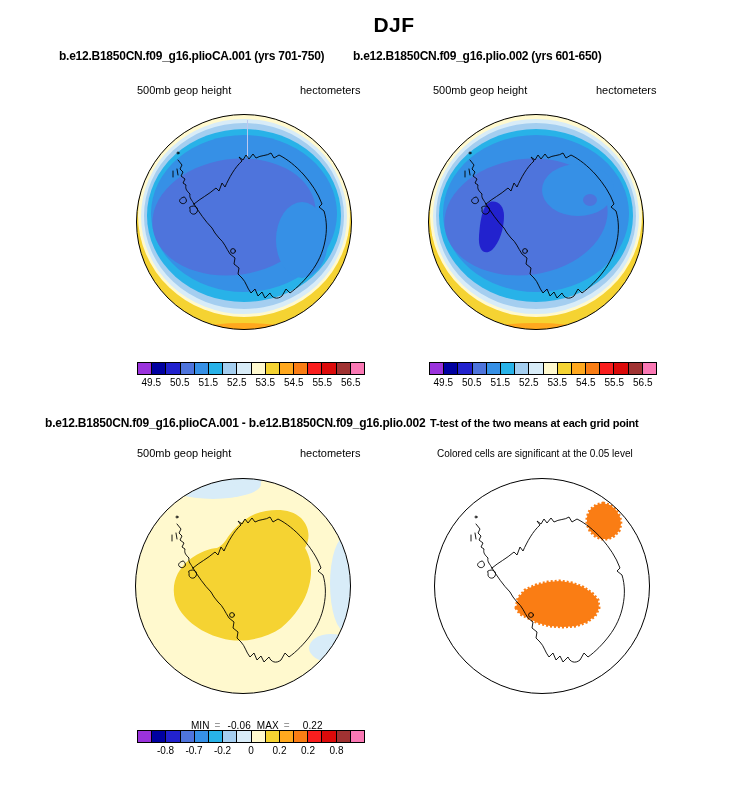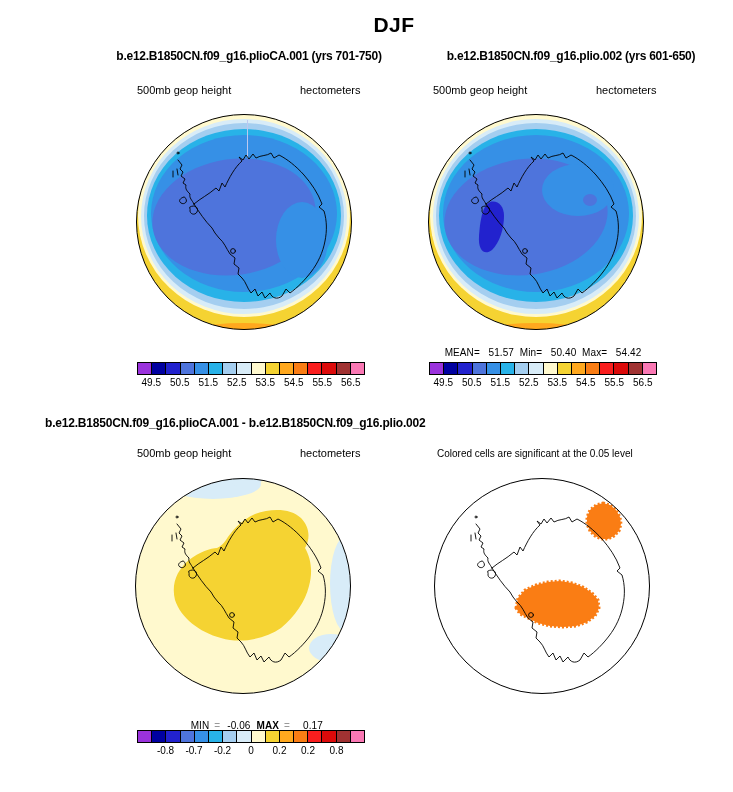--- a/index.html
+++ b/index.html
@@ -1,32 +1,32 @@
 <!DOCTYPE html>
 <html><head>
 <meta charset="utf-8">
 <style>
   html,body{margin:0;padding:0;background:#fff;}
   #canvas{position:relative;width:733px;height:792px;background:#ffffff;overflow:hidden;
           font-family:"Liberation Sans","DejaVu Sans",sans-serif;color:#000;}
   .abs{position:absolute;}
   .main-title{font-size:21px;font-weight:bold;text-align:center;letter-spacing:0.5px;}
-  .panel-title{font-size:12px;font-weight:bold;letter-spacing:-0.25px;white-space:nowrap;text-align:center;}
+  .panel-title{font-size:12px;font-weight:bold;letter-spacing:-0.25px;white-space:nowrap;text-align:left;}
   .panel-title-left{font-size:12px;font-weight:bold;letter-spacing:-0.2px;white-space:nowrap;}
   .panel-title-sm{font-size:11px;font-weight:bold;letter-spacing:-0.2px;white-space:nowrap;}
   .subtitle{font-size:11px;white-space:nowrap;}
   .subtitle-sm{font-size:10px;white-space:nowrap;}
   .stats{font-size:10px;white-space:pre;text-align:center;letter-spacing:0.1px;}
   .cbar{display:flex;height:13px;border:1px solid #000;box-sizing:border-box;}
   .cbar .seg{flex:1 1 auto;border-right:1px solid #000;}
   .cbar .seg:last-child{border-right:none;}
   .cbar-labels{height:12px;font-size:10px;}
   .cbar-labels .cl{position:absolute;transform:translateX(-50%);white-space:nowrap;}
   .eq-dim{color:#9a9a9a;}
-  .s3-gap1{margin-left:5px;} .s3-gap2{margin-left:7px;} .s3-gap3{margin-left:6px;font-weight:bold;} .s3-gap4{margin-left:13px;}
+  .s3-gap1{margin-left:5px;} .s3-gap2{margin-left:7px;} .s3-gap3{margin-left:6px;} .s3-gap4{margin-left:13px;}
   svg{display:block;}
 </style>
 </head>
 <body>
 
 <div id="canvas">
 
   <svg class="abs" width="0" height="0" style="left:0;top:0" aria-hidden="true">
     <defs>
       <clipPath id="mapclip">
@@ -81,21 +81,20 @@
       <ellipse cx="110" cy="101.5" rx="93" ry="78.5" fill="#3690E6"></ellipse>
       <ellipse cx="100" cy="105" rx="82" ry="58" transform="rotate(-8 100 105)" fill="#4E74DC"></ellipse>
       <ellipse cx="152" cy="78" rx="36" ry="26" fill="#3690E6"></ellipse>
       <ellipse cx="164" cy="88" rx="7" ry="6" fill="#4E74DC"></ellipse>
       <path d="M64,90 C72,88 78,94 78,104 C78,116 74,130 66,138 C58,144 52,138 53,124 C54,110 56,94 64,90 Z" fill="#2222CE"></path>
       <use href="#coast"></use>
     </g>
     <circle cx="110" cy="110" r="107.5" fill="none" stroke="#000" stroke-width="1"></circle>
   </svg>
 
-  <div class="abs stats" style="left:429px;top:347px;width:228px">MEAN=   51.57  Min=   50.40  Max=   54.42</div>
 
   <div class="abs cbar" style="left:137px;top:362px;width:228px">
       <div class="seg" style="background: rgb(154, 50, 220);"></div>
       <div class="seg" style="background: rgb(0, 0, 160);"></div>
       <div class="seg" style="background: rgb(34, 34, 206);"></div>
       <div class="seg" style="background: rgb(78, 116, 220);"></div>
       <div class="seg" style="background: rgb(54, 144, 230);"></div>
       <div class="seg" style="background: rgb(40, 178, 232);"></div>
       <div class="seg" style="background: rgb(164, 206, 240);"></div>
       <div class="seg" style="background: rgb(216, 236, 248);"></div>
@@ -141,20 +140,21 @@
       <span class="cl" style="left: 18.75%;">50.5</span>
       <span class="cl" style="left: 31.25%;">51.5</span>
       <span class="cl" style="left: 43.75%;">52.5</span>
       <span class="cl" style="left: 56.25%;">53.5</span>
       <span class="cl" style="left: 68.75%;">54.5</span>
       <span class="cl" style="left: 81.25%;">55.5</span>
       <span class="cl" style="left: 93.75%;">56.5</span>
     </div>
 
   <div class="abs panel-title-left" style="left:45px;top:416px">b.e12.B1850CN.f09_g16.plioCA.001 - b.e12.B1850CN.f09_g16.plio.002</div>
+  <div class="abs panel-title-sm" style="left:430px;top:417px">T-test of the two means at each grid point</div>
 
   <div class="abs subtitle" style="left:137px;top:447px">500mb geop height</div>
   <div class="abs subtitle" style="left:300px;top:447px">hectometers</div>
   <div class="abs subtitle-sm" style="left:437px;top:448px">Colored cells are significant at the 0.05 level</div>
 
   <svg class="abs" style="left:133px;top:476px" width="220" height="220" viewBox="0 0 220 220">
     <g clip-path="url(#mapclip)">
       <circle cx="110" cy="110" r="108" fill="#FFF9CE"></circle>
       <ellipse cx="80" cy="8" rx="48" ry="15" fill="#D8ECF8"></ellipse>
       <ellipse cx="113" cy="3" rx="16" ry="9" fill="#D8ECF8"></ellipse>
@@ -170,21 +170,21 @@
     <g clip-path="url(#mapclip)">
       <circle cx="110" cy="110" r="108" fill="#ffffff"></circle>
       <polygon points="171,27 178,29 184,34 188,41 189,48 187,55 182,60 176,63 169,63 163,60 158,55 155,48 155,41 158,34 164,29" stroke-dasharray="2 2" stroke-width="3" fill="#FA7D14" stroke="#FA7D14"></polygon>
       <polygon points="84,132 86,122 93,114 104,109 116,106 128,105 140,107 151,111 160,117 166,124 167,132 163,140 155,146 144,150 131,151 118,150 106,147 96,142 88,138" stroke-dasharray="2 2" stroke-width="3" fill="#FA7D14" stroke="#FA7D14"></polygon>
       <use href="#coast"></use>
     </g>
     <circle cx="110" cy="110" r="107.5" fill="none" stroke="#000" stroke-width="1"></circle>
   </svg>
 
   <div class="abs stats" style="left:137px;top:709px;width:228px">
-    <span>MIN</span><span class="eq-dim s3-gap1">=</span><span class="s3-gap2">-0.06</span><span class="s3-gap3">MAX</span><span class="eq-dim s3-gap1">=</span><span class="s3-gap4">0.17</span>
+    <span>MIN</span><span class="eq-dim s3-gap1">=</span><span class="s3-gap2">-0.06</span><span class="s3-gap3">MAX</span><span class="eq-dim s3-gap1">=</span><span class="s3-gap4">0.22</span>
   </div>
 
   <div class="abs cbar" style="left:137px;top:730px;width:228px">
       <div class="seg" style="background: rgb(154, 50, 220);"></div>
       <div class="seg" style="background: rgb(0, 0, 160);"></div>
       <div class="seg" style="background: rgb(34, 34, 206);"></div>
       <div class="seg" style="background: rgb(78, 116, 220);"></div>
       <div class="seg" style="background: rgb(54, 144, 230);"></div>
       <div class="seg" style="background: rgb(40, 178, 232);"></div>
       <div class="seg" style="background: rgb(164, 206, 240);"></div>

